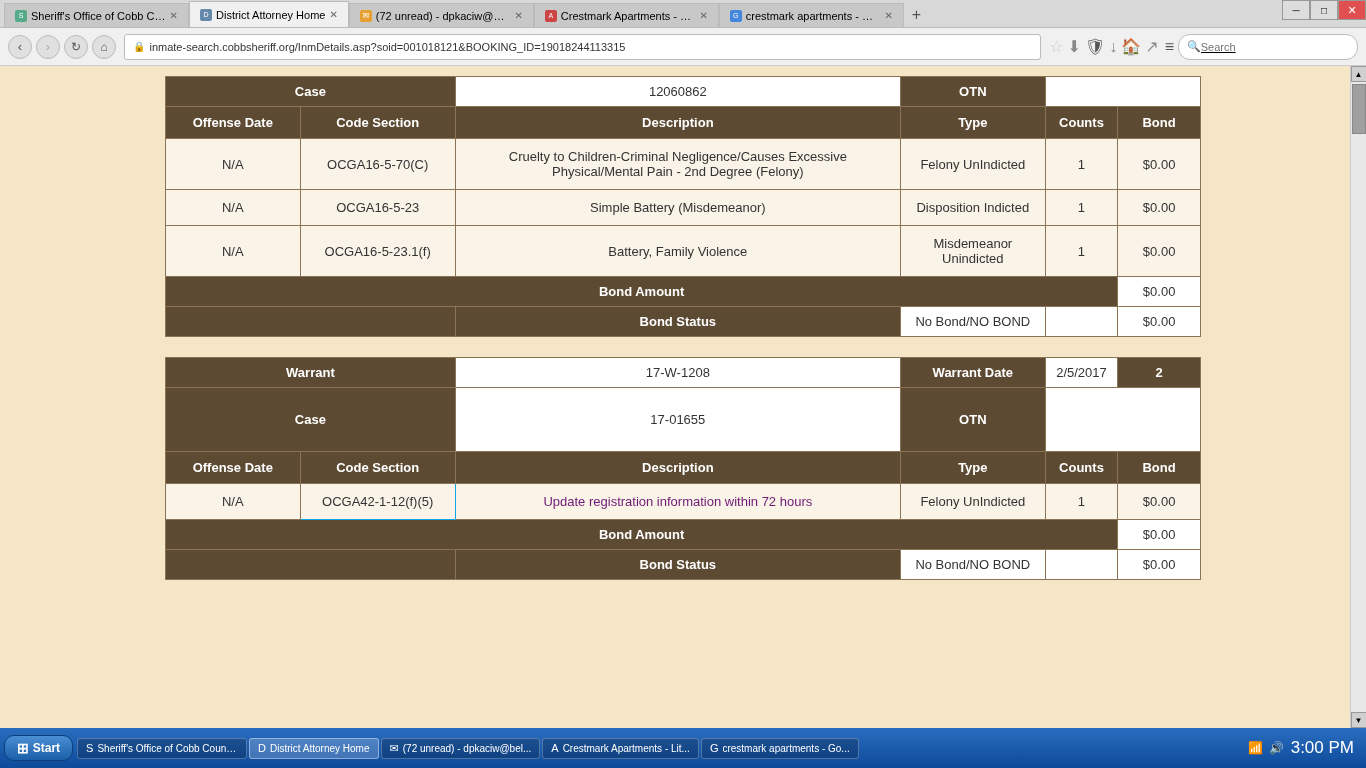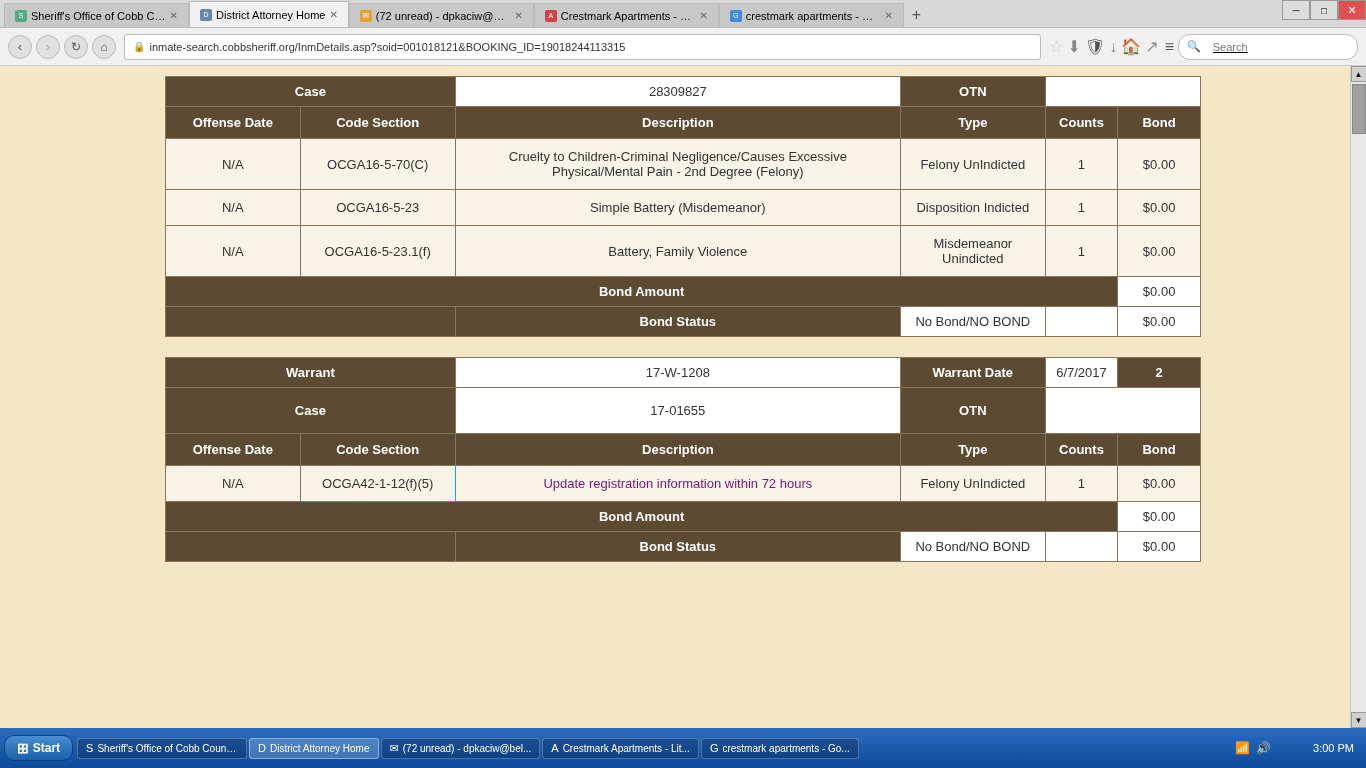--- a/index.html
+++ b/index.html
@@ -61,32 +61,32 @@
   </div>
   <div style="font-size:16px;color:#ccc;cursor:pointer;">☆</div>
   <div style="font-size:16px;color:#888;cursor:pointer;">⬇</div>
   <div style="font-size:16px;color:#555;">🛡</div>
   <div style="font-size:16px;color:#888;cursor:pointer;">↓</div>
   <div style="font-size:16px;color:#888;cursor:pointer;">🏠</div>
   <div style="font-size:16px;color:#888;cursor:pointer;">↗</div>
   <div style="font-size:16px;color:#555;cursor:pointer;margin-left:2px;">≡</div>
   <div style="display:flex;align-items:center;border:1px solid #bbb;border-radius:12px;background:white;padding:0 8px;height:26px;width:180px;">
     <span style="color:#888;font-size:11px;">🔍</span>
-    <input type="text" placeholder="Search" style="border: none; outline: none; font-size: 11px; margin-left: 12px; width: 140px; background: transparent; text-decoration: underline;">
+    <input type="text" placeholder="Search" style="border: none; outline: none; font-size: 11px; margin-left: 0; width: 140px; background: transparent; text-decoration: underline;">
   </div>
 </div>
 
 <div style="background:#f5e6c8;padding:10px 165px 40px 165px;overflow-y:auto;height:calc(768px - 66px - 40px);">
 
   <table style="width:100%;border-collapse:collapse;margin-bottom:0;">
 
     <tbody>
         <tr>
       <td colspan="2" style="background:#5c4a32;color:white;font-weight:bold;padding:7px 10px;text-align:center;border:1px solid #8b7355;width:30%;">Case</td>
-      <td style="background:white;padding:7px 10px;text-align:center;border:1px solid #8b7355;color:#333;">28309827</td>
+      <td style="background:white;padding:7px 10px;text-align:center;border:1px solid #8b7355;color:#333;">12060862</td>
       <td style="background:#5c4a32;color:white;font-weight:bold;padding:7px 10px;text-align:center;border:1px solid #8b7355;">OTN</td>
       <td colspan="2" style="background:white;padding:7px 10px;text-align:center;border:1px solid #8b7355;color:#333;"></td>
     </tr>
 
     <tr>
       <td style="background:#5c4a32;color:white;font-weight:bold;padding:8px 10px;text-align:center;border:1px solid #8b7355;width:13%;">Offense Date</td>
       <td style="background:#5c4a32;color:white;font-weight:bold;padding:8px 10px;text-align:center;border:1px solid #8b7355;width:15%;">Code Section</td>
       <td style="background:#5c4a32;color:white;font-weight:bold;padding:8px 10px;text-align:center;border:1px solid #8b7355;">Description</td>
       <td style="background:#5c4a32;color:white;font-weight:bold;padding:8px 10px;text-align:center;border:1px solid #8b7355;width:14%;">Type</td>
       <td style="background:#5c4a32;color:white;font-weight:bold;padding:8px 10px;text-align:center;border:1px solid #8b7355;width:7%;">Counts</td>
@@ -138,27 +138,27 @@
   </tbody>
     </table>
 
   <table style="width:100%;border-collapse:collapse;">
 
     <tbody>
         <tr>
       <td colspan="2" style="background:#5c4a32;color:white;font-weight:bold;padding:7px 10px;text-align:center;border:1px solid #8b7355;width:30%;">Warrant</td>
       <td style="background:white;padding:7px 6px;text-align:center;border:1px solid #8b7355;color:#333;">17-W-1208</td>
       <td style="background:#5c4a32;color:white;font-weight:bold;padding:7px 10px;text-align:center;border:1px solid #8b7355;">Warrant Date</td>
-      <td style="background:white;padding:7px 10px;text-align:center;border:1px solid #8b7355;color:#333;">6/7/2017</td>
+      <td style="background:white;padding:7px 10px;text-align:center;border:1px solid #8b7355;color:#333;">2/5/2017</td>
       <td style="background:#5c4a32;color:white;font-weight:bold;padding:7px 10px;text-align:center;border:1px solid #8b7355;width:7%;">2</td>
     </tr>
 
     <tr>
       <td colspan="2" style="background:#5c4a32;color:white;font-weight:bold;padding:7px 10px;text-align:center;border:1px solid #8b7355;">Case</td>
-      <td style="background:white;padding:15px 10px;text-align:center;border:1px solid #8b7355;color:#333;">17-01655</td>
+      <td style="background:white;padding:24px 10px;text-align:center;border:1px solid #8b7355;color:#333;">17-01655</td>
       <td style="background:#5c4a32;color:white;font-weight:bold;padding:7px 10px;text-align:center;border:1px solid #8b7355;">OTN</td>
       <td colspan="2" style="background:white;padding:7px 10px;text-align:center;border:1px solid #8b7355;color:#333;"></td>
     </tr>
 
     <tr>
       <td style="background:#5c4a32;color:white;font-weight:bold;padding:8px 10px;text-align:center;border:1px solid #8b7355;width:13%;">Offense Date</td>
       <td style="background:#5c4a32;color:white;font-weight:bold;padding:8px 10px;text-align:center;border:1px solid #8b7355;width:15%;">Code Section</td>
       <td style="background:#5c4a32;color:white;font-weight:bold;padding:8px 10px;text-align:center;border:1px solid #8b7355;">Description</td>
       <td style="background:#5c4a32;color:white;font-weight:bold;padding:8px 10px;text-align:center;border:1px solid #8b7355;width:14%;">Type</td>
       <td style="background:#5c4a32;color:white;font-weight:bold;padding:8px 10px;text-align:center;border:1px solid #8b7355;width:7%;">Counts</td>
@@ -224,15 +224,15 @@
       <span style="overflow:hidden;text-overflow:ellipsis;">Crestmark Apartments - Lit...</span>
     </div>
     <div style="background:rgba(0,0,0,0.2);border:1px solid rgba(255,255,255,0.25);border-radius:3px;padding:3px 8px;color:white;font-size:10px;cursor:pointer;display:flex;align-items:center;gap:4px;white-space:nowrap;max-width:170px;">
       <span style="font-size:11px;">G</span>
       <span style="overflow:hidden;text-overflow:ellipsis;">crestmark apartments - Go...</span>
     </div>
   </div>
   <div style="display:flex;align-items:center;gap:6px;padding:0 8px;color:white;font-size:11px;">
     <div style="font-size:12px;">📶</div>
     <div style="font-size:12px;">🔊</div>
-    <div style="color:white;font-size:11px;text-align:right;margin-left:36px;">3:00 PM</div>
+    <div style="color:white;font-size:17px;text-align:right;">3:00 PM</div>
   </div>
 </div>
 
 </body></html>

